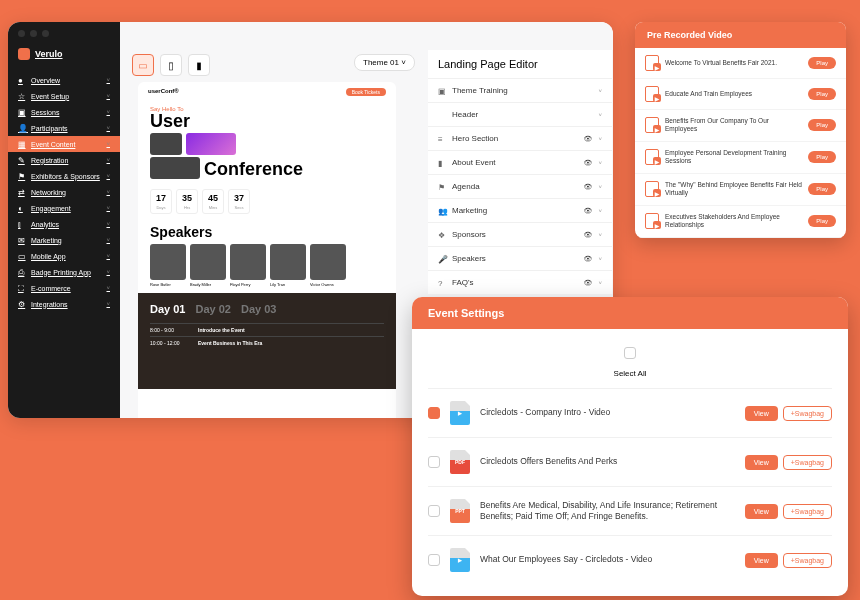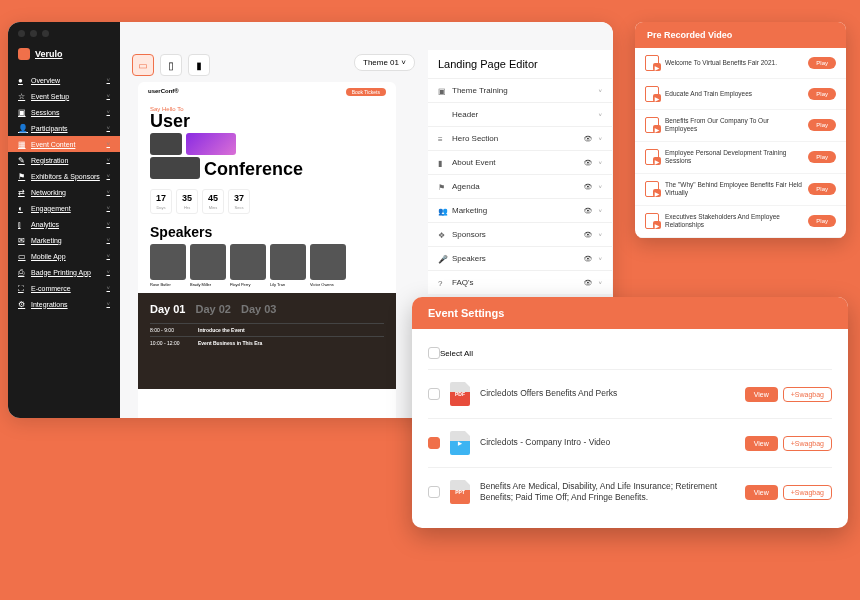--- a/index.html
+++ b/index.html
@@ -70,21 +70,21 @@
 .vp-icon { width:14px; height:16px; position:relative; }
 .vp-icon::before { content:''; position:absolute; inset:0; border:1px solid #f0704a; border-radius:2px; }
 .vp-icon::after { content:'▶'; position:absolute; bottom:0; right:-2px; font-size:6px; color:#fff; background:#f0704a; width:8px; height:8px; border-radius:2px; display:flex; align-items:center; justify-content:center; }
 .vp-text { flex:1; font-size:6.5px; line-height:1.3; color:#333; }
 .vp-play { background:#f0704a; color:#fff; font-size:6px; padding:3px 8px; border-radius:8px; cursor:pointer; }
 
 
 .res-panel { position:absolute; top:297px; left:412px; width:436px; background:#fff; border-radius:10px; box-shadow:0 8px 24px rgba(0,0,0,.25); overflow:hidden; }
 .res-header { background:#f0704a; color:#fff; padding:10px 16px; font-size:11px; font-weight:600; }
 .res-body { padding:12px 16px; }
-.res-selectall { display:flex; align-items:center; font-size:8px; padding:6px 0 10px; }
+.res-selectall { display:flex; align-items:center; gap:10px; font-size:8px; padding:6px 0 10px;flex-direction:column; }
 .res-item { display:flex; align-items:center; gap:10px; padding:12px 0; border-top:1px solid #f0f0f0; }
 .res-check { width:12px; height:12px; border:1.5px solid #ccc; border-radius:3px; cursor:pointer; flex-shrink:0; }
 .res-check.checked { background:#f0704a; border-color:#f0704a; }
 .res-file { width:20px; height:24px; border-radius:2px; flex-shrink:0; display:flex; align-items:center; justify-content:center; font-size:5px; color:#fff; font-weight:700; position:relative; }
 .res-file::before { content:''; position:absolute; top:0; right:0; border-style:solid; border-width:0 5px 5px 0; border-color:transparent #fff transparent transparent; }
 .res-file.video { background:linear-gradient(#e0e0e0 40%,#3db4f2 40%); }
 .res-file.pdf { background:linear-gradient(#e0e0e0 40%,#e74c3c 40%); }
 .res-file.ppt { background:linear-gradient(#e0e0e0 40%,#f0704a 40%); }
 .res-text { flex:1; font-size:8.5px; color:#333; line-height:1.3; }
 .res-actions { display:flex; gap:5px; }
@@ -360,41 +360,50 @@
 
 <div class="res-panel">
   <div class="res-header">Event Settings</div>
   <div class="res-body">
     <div class="res-selectall">
       <span class="res-check"></span>
       <span>Select All</span>
     </div>
     <div id="res-list">
         <div class="res-item">
-          <span class="res-check"></span>
-          <span class="res-file pdf">PDF</span>
-          <span class="res-text">Circledots Offers Benefits And Perks</span>
+          <span class="res-check checked"></span>
+          <span class="res-file video">▶</span>
+          <span class="res-text">Circledots - Company Intro - Video</span>
           <span class="res-actions">
             <span class="res-view">View</span>
             <span class="res-swag">+Swagbag</span>
           </span>
         </div>
         <div class="res-item">
-          <span class="res-check checked"></span>
-          <span class="res-file video">▶</span>
-          <span class="res-text">Circledots - Company Intro - Video</span>
+          <span class="res-check"></span>
+          <span class="res-file pdf">PDF</span>
+          <span class="res-text">Circledots Offers Benefits And Perks</span>
           <span class="res-actions">
             <span class="res-view">View</span>
             <span class="res-swag">+Swagbag</span>
           </span>
         </div>
         <div class="res-item">
           <span class="res-check"></span>
           <span class="res-file ppt">PPT</span>
           <span class="res-text">Benefits Are Medical, Disability, And Life Insurance; Retirement Benefits; Paid Time Off; And Fringe Benefits.</span>
           <span class="res-actions">
             <span class="res-view">View</span>
             <span class="res-swag">+Swagbag</span>
           </span>
         </div>
+        <div class="res-item">
+          <span class="res-check"></span>
+          <span class="res-file video">▶</span>
+          <span class="res-text">What Our Employees Say - Circledots - Video</span>
+          <span class="res-actions">
+            <span class="res-view">View</span>
+            <span class="res-swag">+Swagbag</span>
+          </span>
+        </div>
       </div>
   </div>
 </div>
 
 </body></html>

